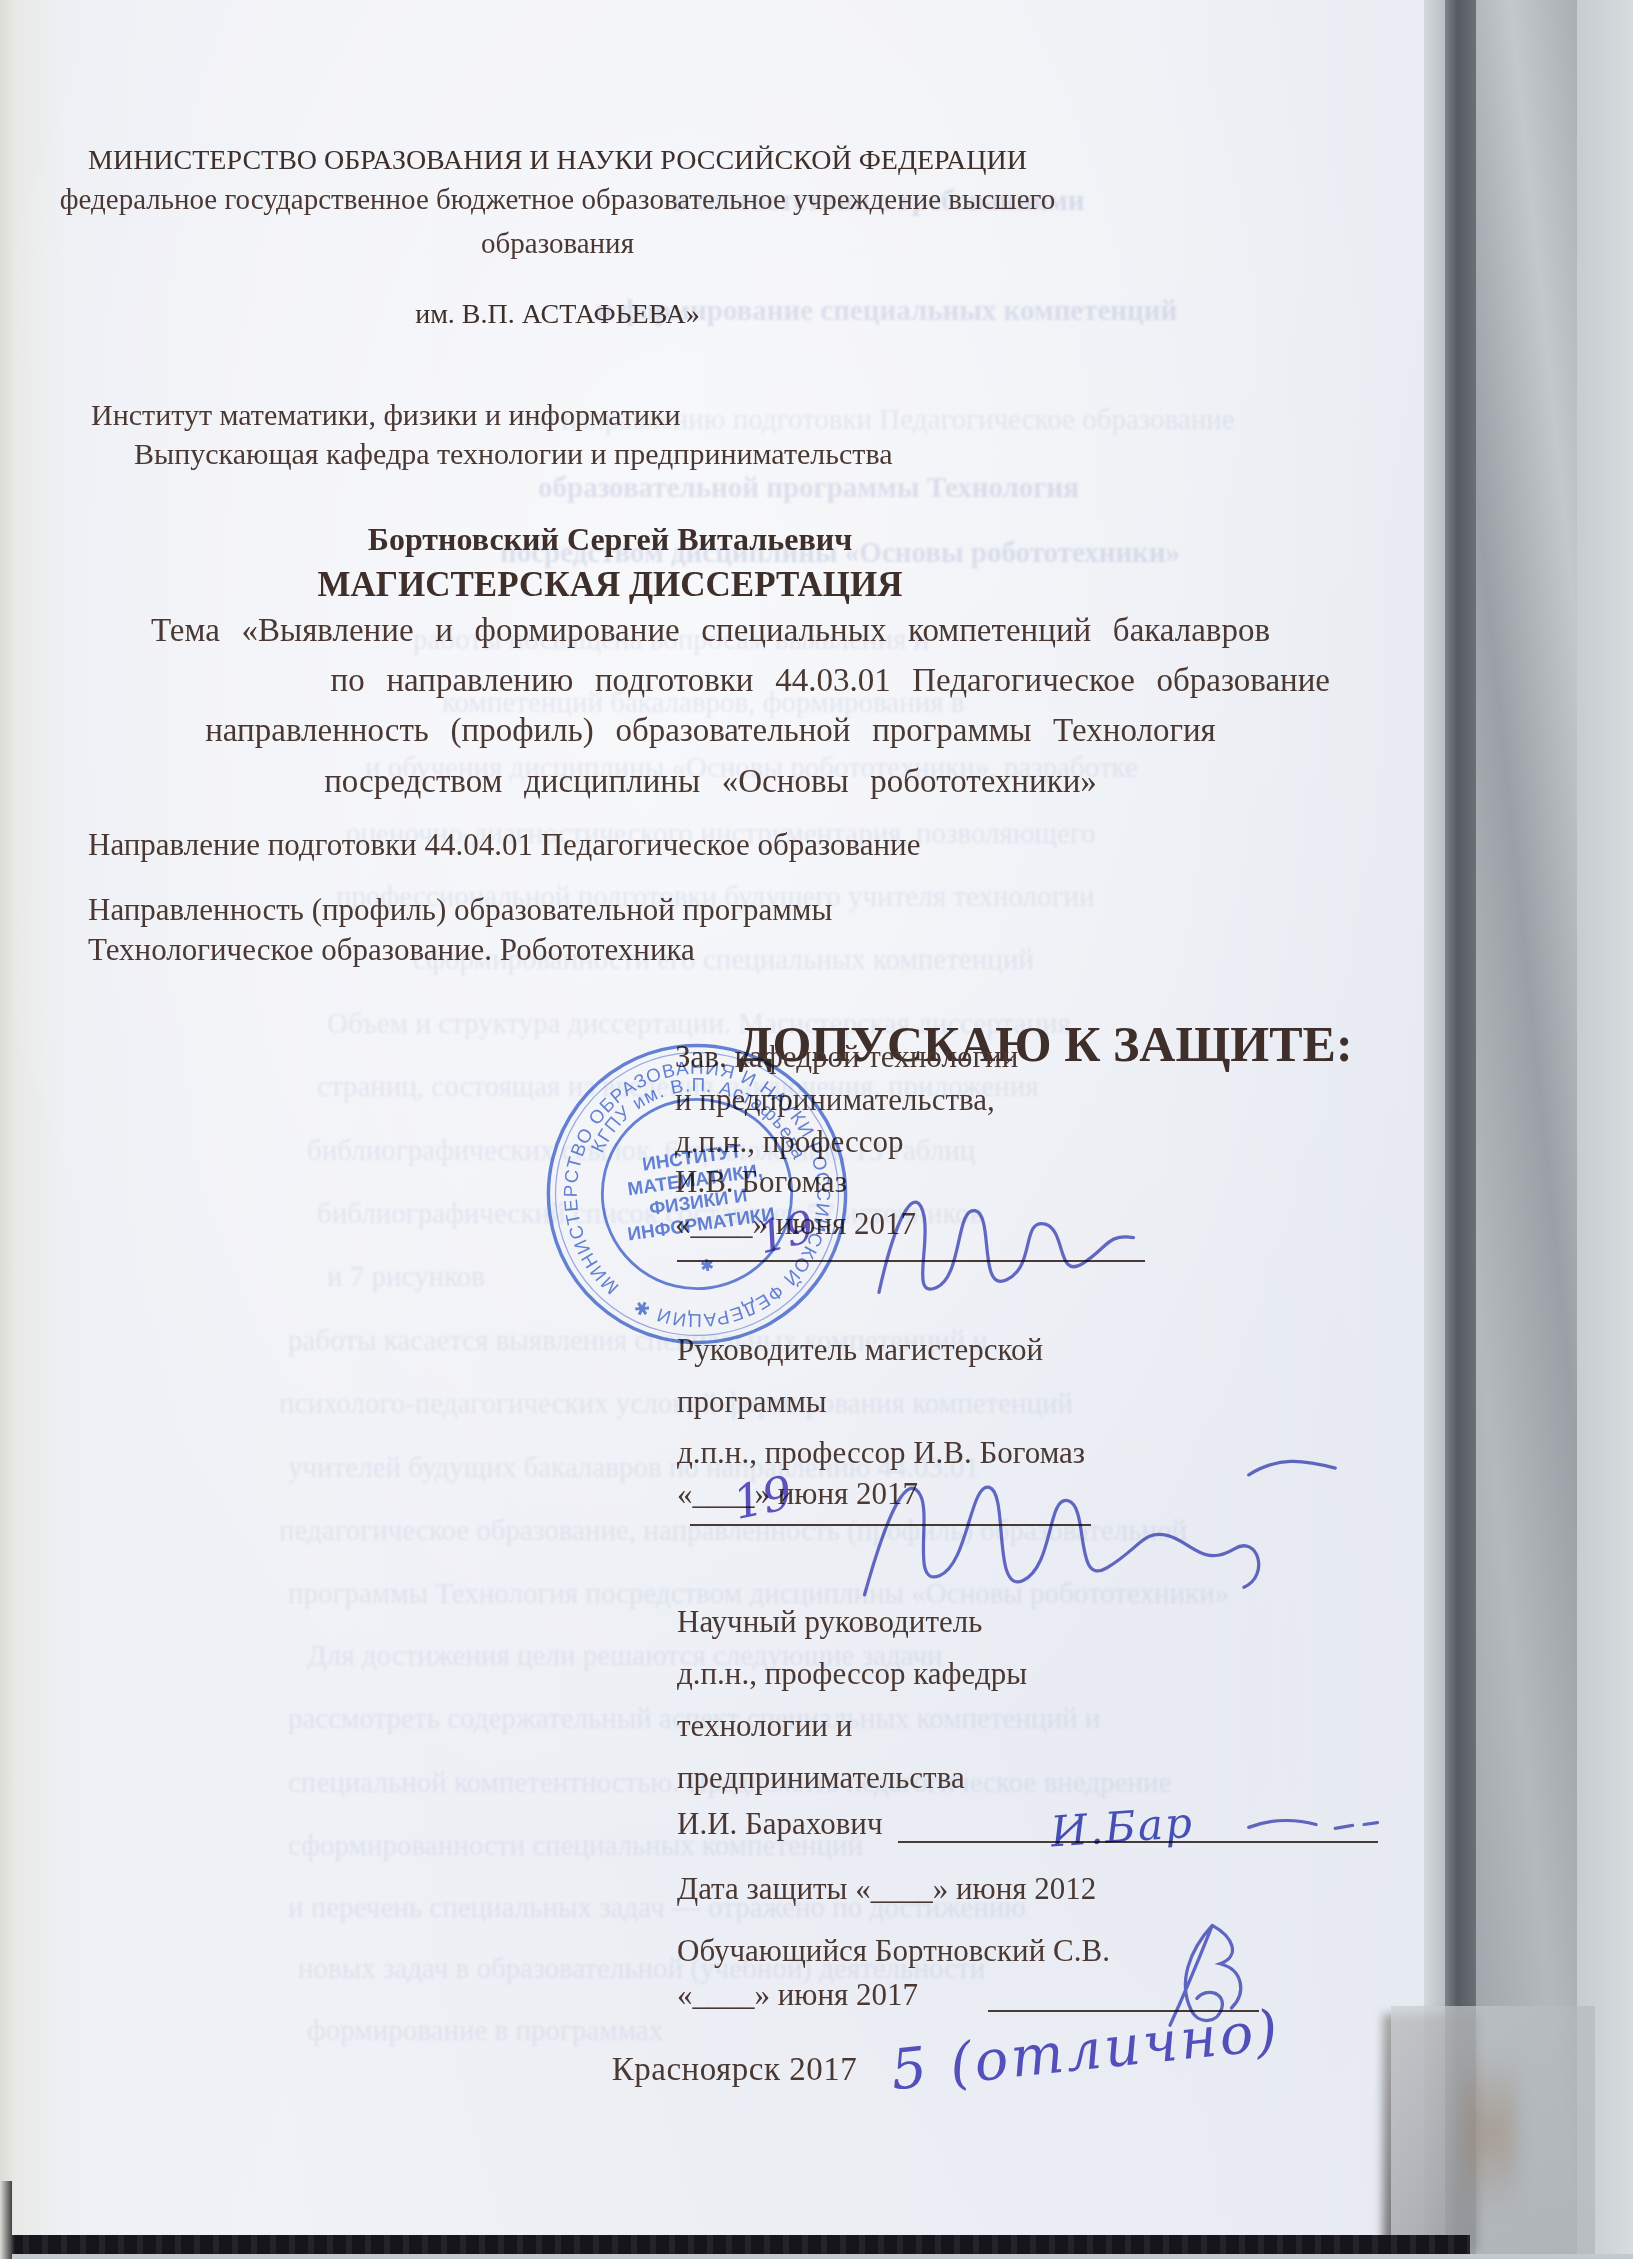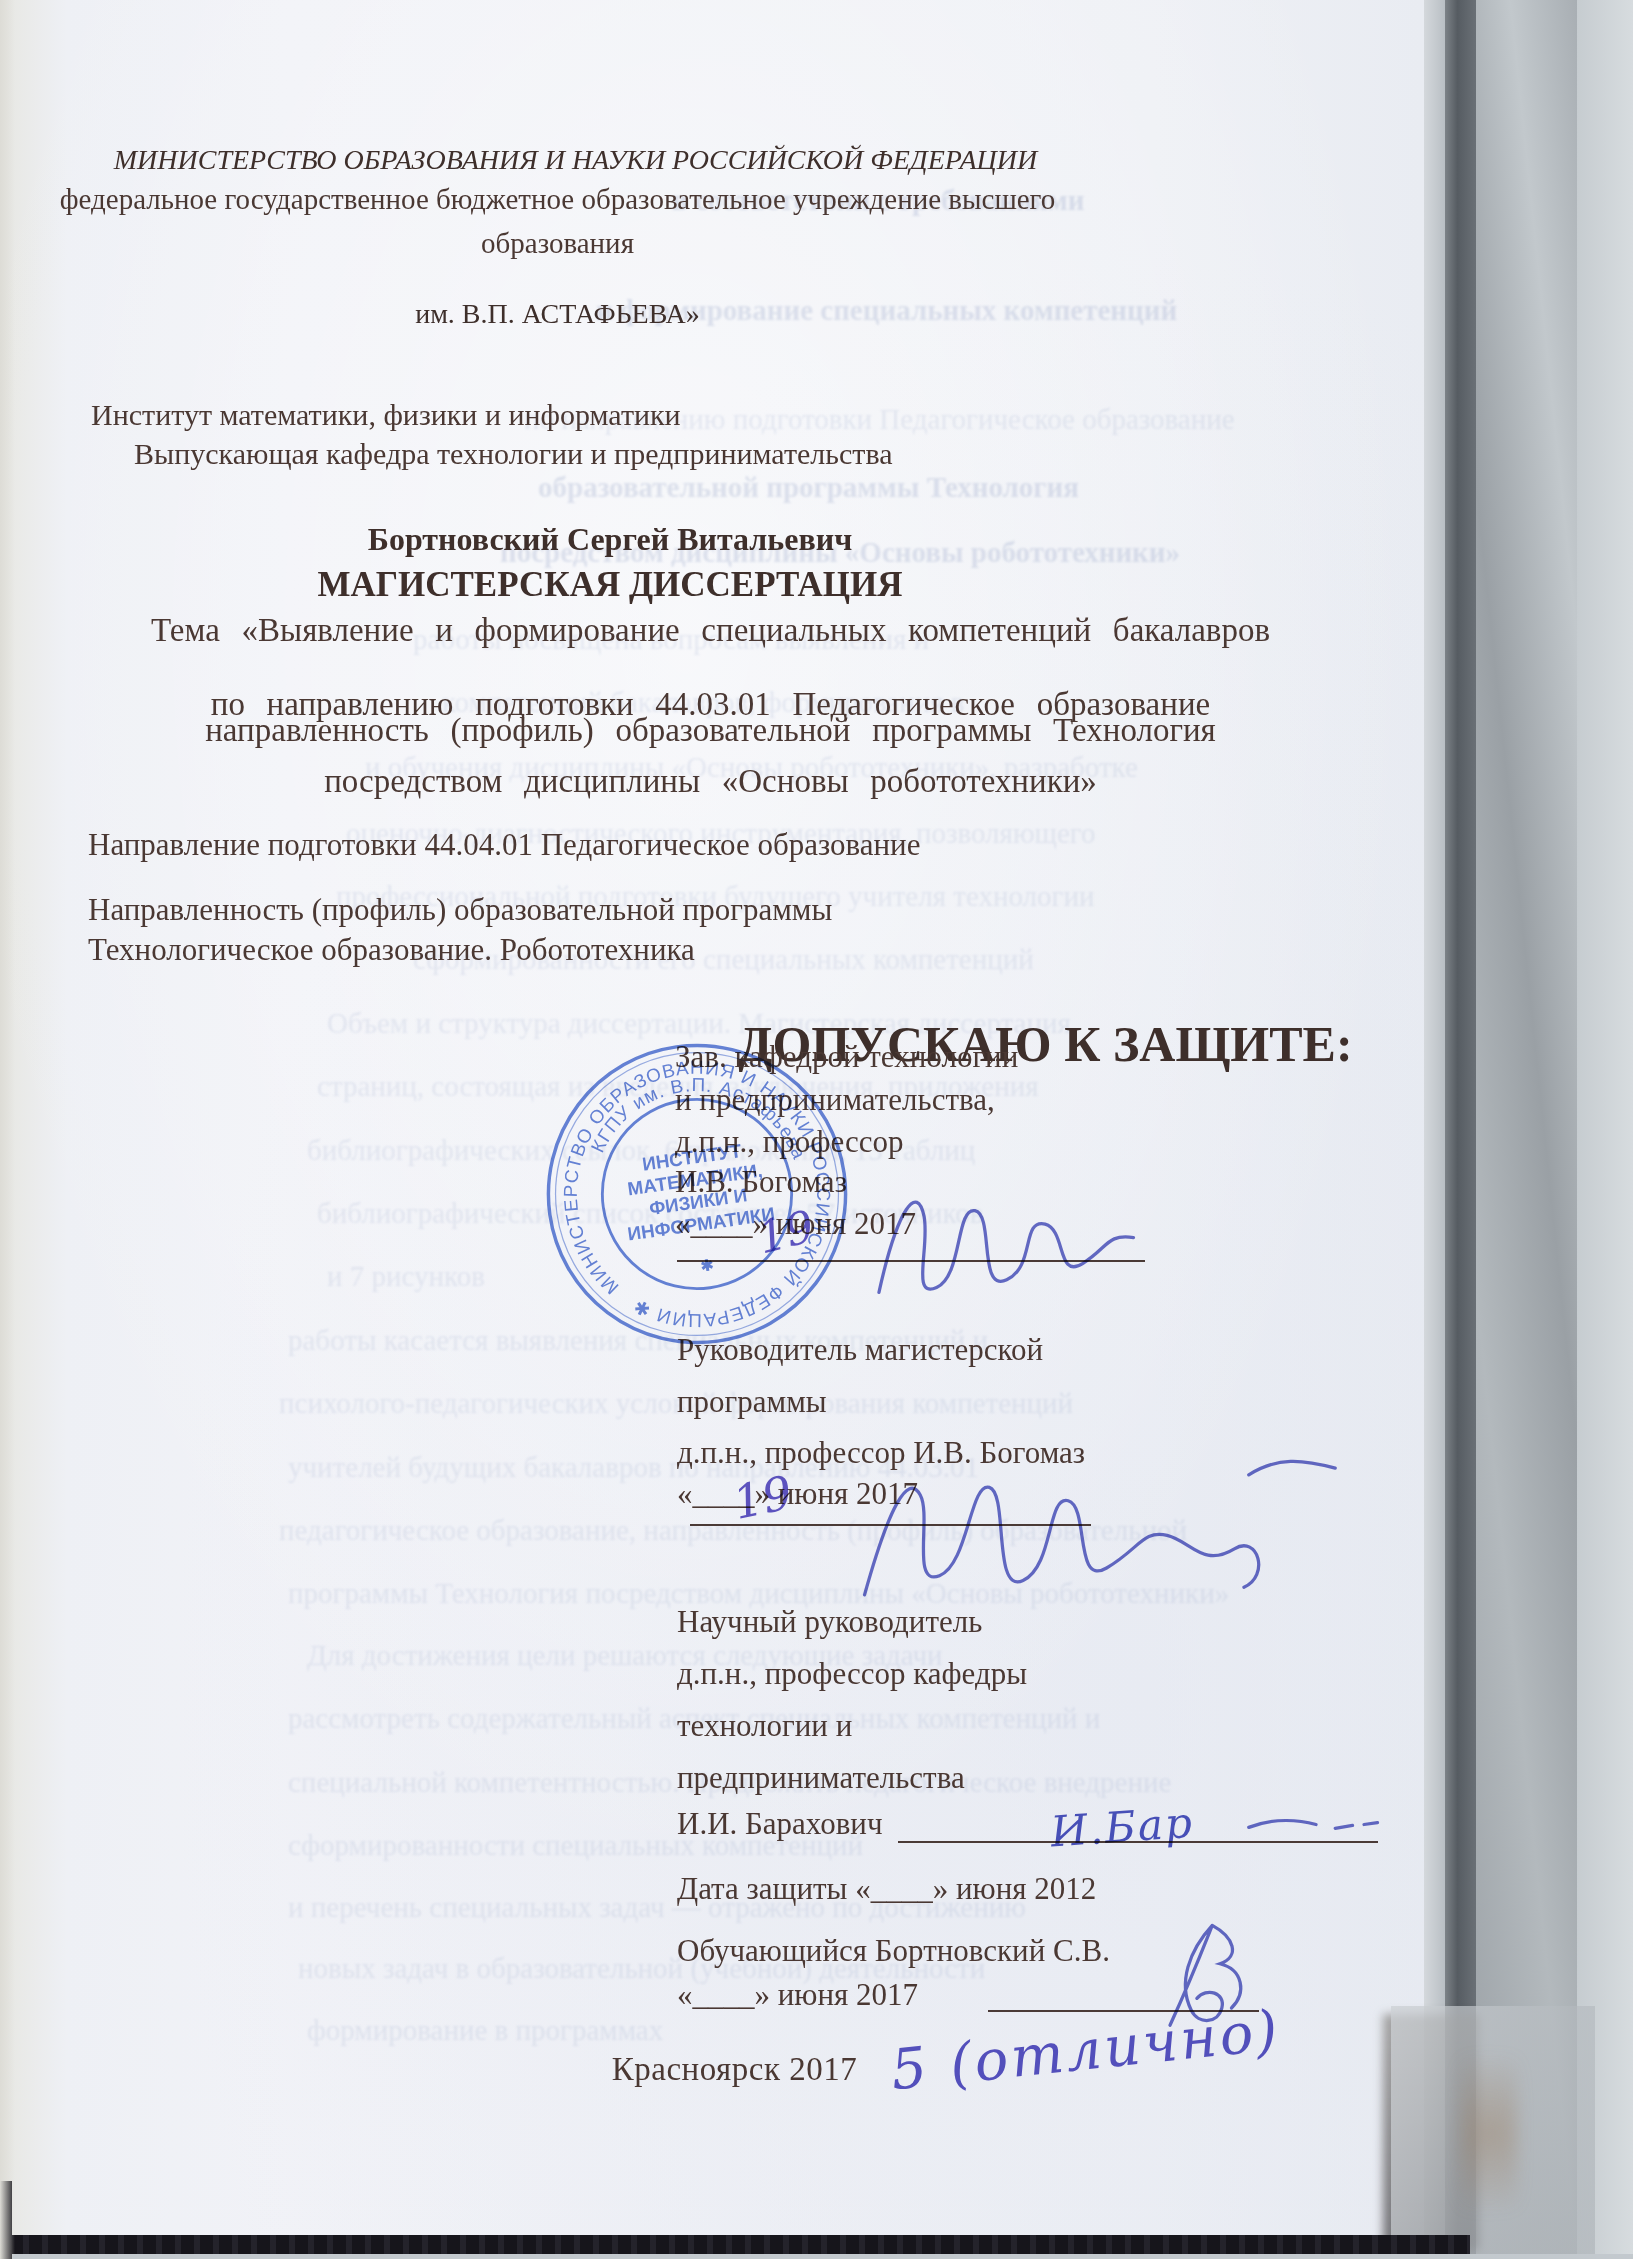--- a/index.html
+++ b/index.html
@@ -86,33 +86,33 @@
       <div class="bleed" style="left: 288px; top: 1702px;">рассмотреть содержательный аспект специальных компетенций и</div>
       <div class="bleed" style="left: 288px; top: 1766px;">специальной компетентностью. Предложить педагогическое внедрение</div>
       <div class="bleed" style="left: 288px; top: 1829px;">сформированности специальных компетенций</div>
       <div class="bleed" style="left: 288px; top: 1891px;">и перечень специальных задач — отражено по достижению</div>
       <div class="bleed" style="left: 298px; top: 1952px;">новых задач в образовательной (учебной) деятельности</div>
       <div class="bleed" style="left: 307px; top: 2014px;">формирование в программах</div>
     </div>
 
   <div class="doc">
 
-    <div class="line c fs29 dark" style="left:76px;top:144px;width:999px;font-style:italic;">МИНИСТЕРСТВО ОБРАЗОВАНИЯ И НАУКИ РОССИЙСКОЙ ФЕДЕРАЦИИ</div>
+    <div class="line c fs29 dark" style="left:58px;top:144px;width:999px;">МИНИСТЕРСТВО ОБРАЗОВАНИЯ И НАУКИ РОССИЙСКОЙ ФЕДЕРАЦИИ</div>
     <div class="line c fs30" style="left:58px;top:183px;width:999px;">федеральное государственное бюджетное образовательное учреждение высшего</div>
     <div class="line c fs30" style="left:58px;top:227px;width:999px;">образования</div>
     <div class="line c fs29 dark" style="left:58px;top:298px;width:999px;">им. В.П. АСТАФЬЕВА»</div>
 
     <div class="line fs31" style="left:91px;top:398px;">Институт математики, физики и информатики</div>
     <div class="line fs31" style="left:91px;top:437px;margin-left:43px;">Выпускающая кафедра технологии и предпринимательства</div>
 
     <div class="line c b fs33 dark" style="left:91px;top:492px;width:1038px;">Бортновский Сергей Витальевич</div>
     <div class="line c b fs36 dark" style="left:91px;top:536px;width:1038px;">МАГИСТЕРСКАЯ ДИССЕРТАЦИЯ</div>
 
     <div class="line c theme" style="left:91px;top:612px;width:1239px;">Тема «Выявление и формирование специальных компетенций бакалавров</div>
-    <div class="line c theme" style="left:91px;top:686px;width:1239px;">по направлению подготовки 44.03.01 Педагогическое образование</div>
+    <div class="line c theme" style="left:91px;top:662px;width:1239px;text-align:right;">по направлению подготовки 44.03.01 Педагогическое образование</div>
     <div class="line c theme" style="left:91px;top:712px;width:1239px;">направленность (профиль) образовательной программы Технология</div>
     <div class="line c theme" style="left:91px;top:763px;width:1239px;">посредством дисциплины «Основы робототехники»</div>
 
     <div class="line fs32" style="left:88px;top:827px;">Направление подготовки 44.04.01 Педагогическое образование</div>
     <div class="line fs32" style="left:88px;top:892px;">Направленность (профиль) образовательной программы</div>
     <div class="line fs32" style="left:88px;top:932px;">Технологическое образование. Робототехника</div>
 
     <div class="line b fs44 dark" style="left:738px;top:986px;">ДОПУСКАЮ К ЗАЩИТЕ:</div>
     <div class="line fs32" style="left:675px;top:1039px;">Зав. кафедрой технологии</div>
     <div class="line fs32" style="left:675px;top:1082px;">и предпринимательства,</div>

